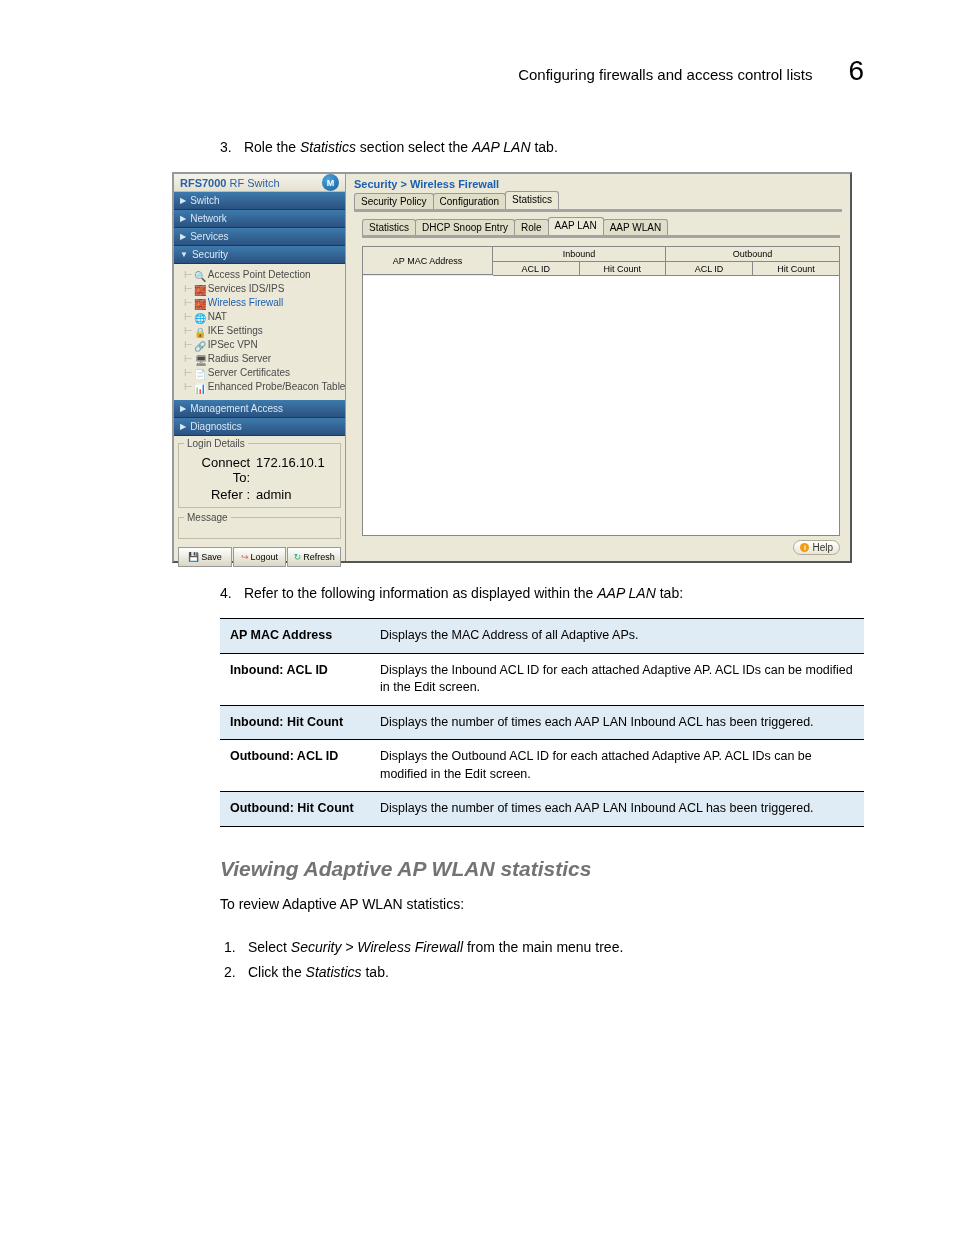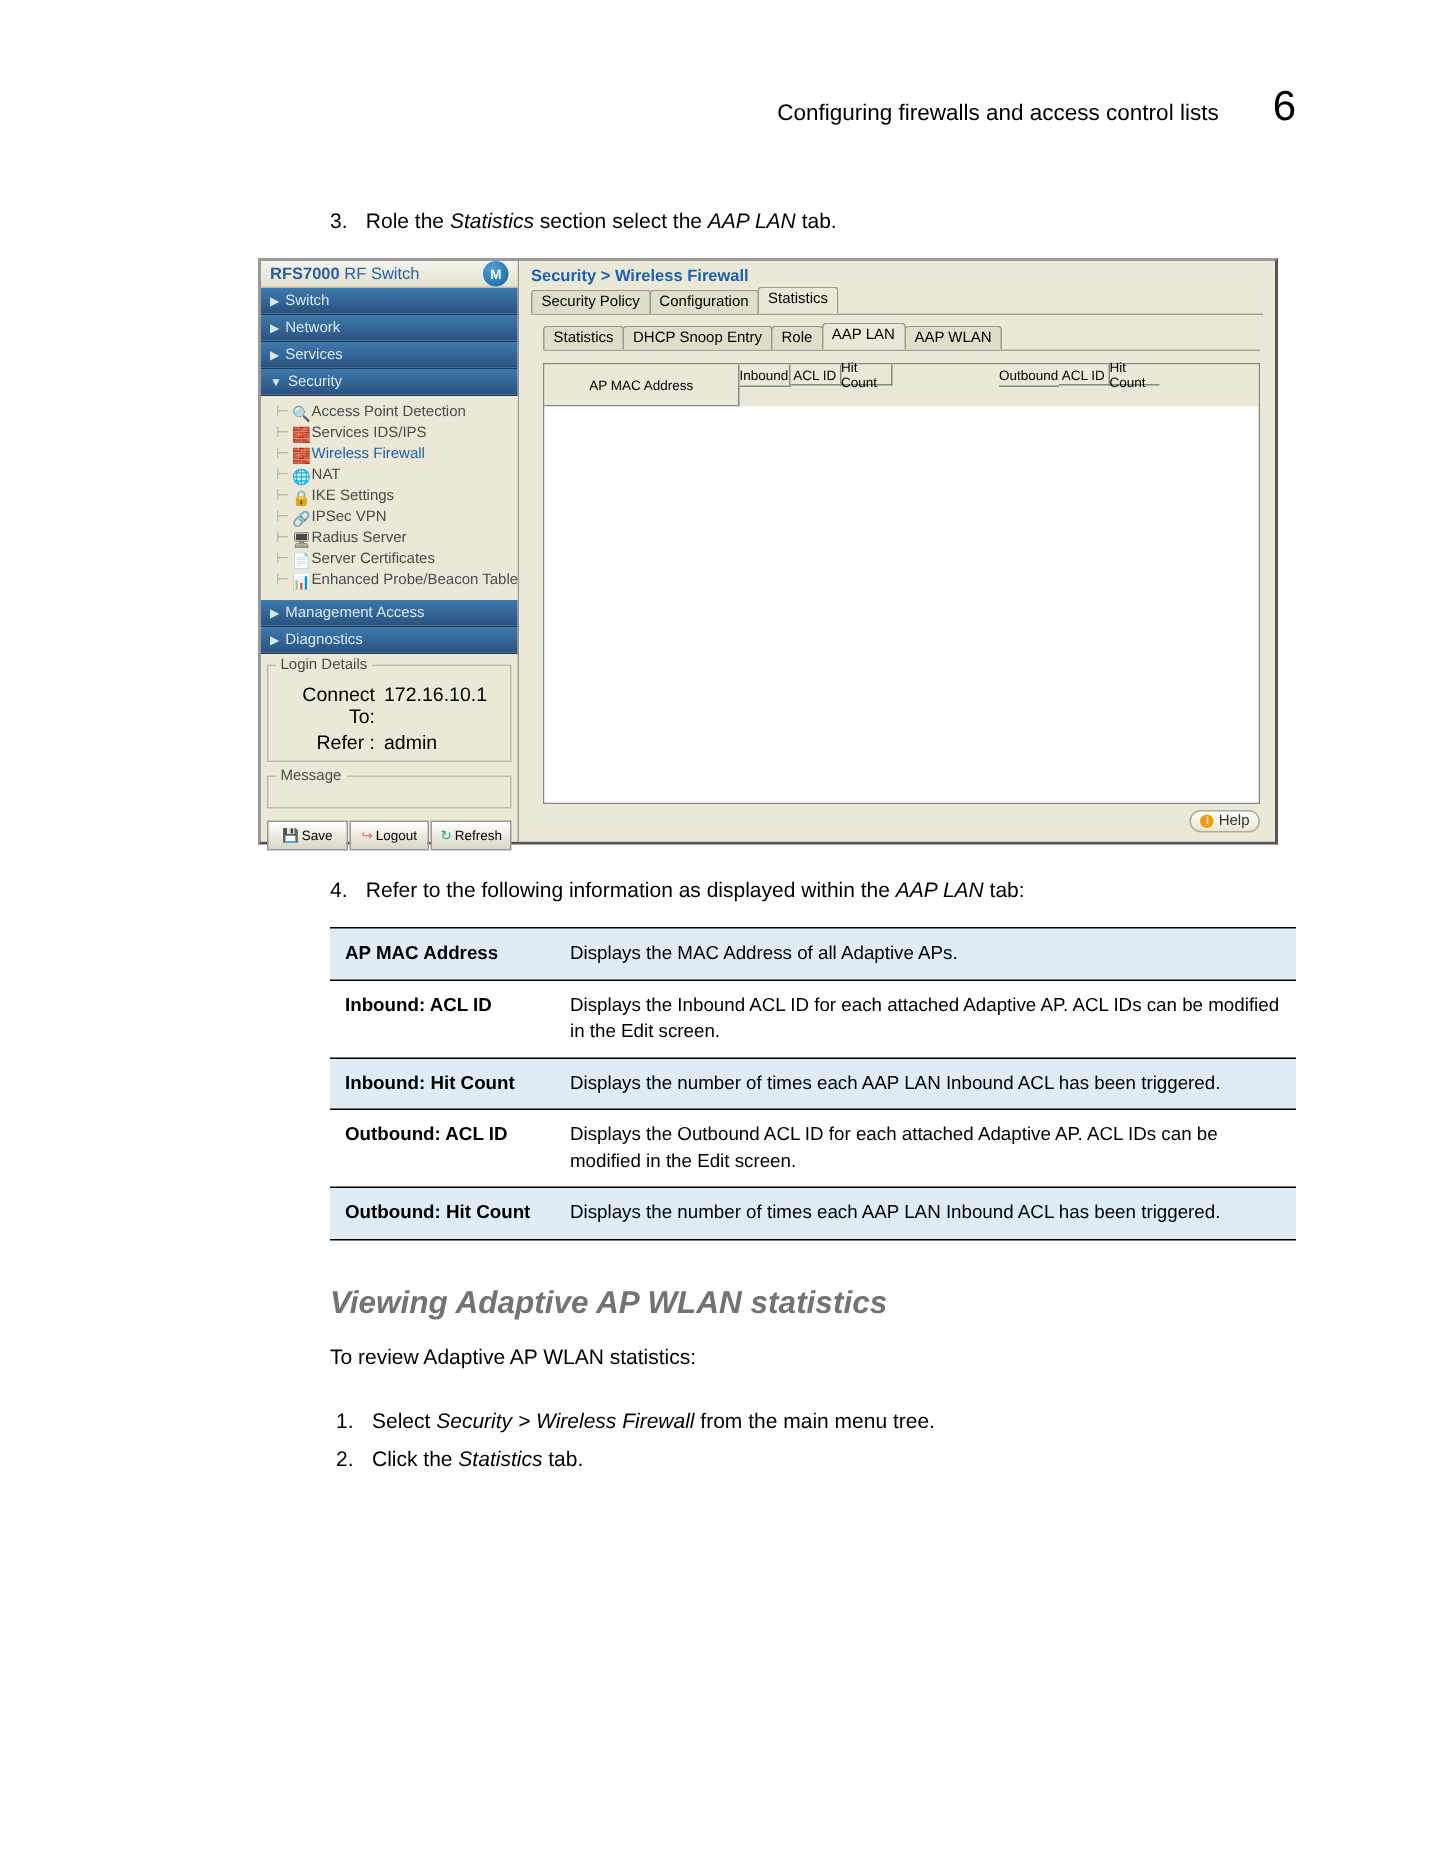--- a/index.html
+++ b/index.html
@@ -27,30 +27,30 @@
     .ss-tree .sel { color: #1a5fb0; }
     .ico { width:10px; height:10px; display:inline-block; }
     .ss-kv { display:flex; gap:6px; margin: 2px 0 0 12px; }
     .ss-kv .k{ width:54px;text-align:right; }
     .ss-btns { display:flex; gap:1px; margin: 6px 4px 4px 4px; }
     .ss-btn { flex:1; height:18px; border:1px solid #999; background:linear-gradient(#fff,#d9d6c4); font-size:9px; display:flex;align-items:center;justify-content:center; gap:2px; }
     
     .ss-right { flex: 1; background: #ebe8d7; display:flex; flex-direction:column; }
     .ss-top { padding: 4px 8px 0 8px; }
     .ss-crumb { color:#1a5fb0; font-size:11px; font-weight:bold; margin-bottom: 2px; }
-    .ss-tabs-outer, .ss-tabs-inner { display:flex; align-items:flex-end; border-bottom:1px solid #a3a3a3; height:17px; font-size:10px; }
+    .ss-tabs-outer, .ss-tabs-inner { display:flex; align-items:flex-end; border-bottom:3px solid #a3a3a3; height:17px; font-size:10px; }
     .ss-tab { padding: 0 6px; height: 15px; line-height:15px; border:1px solid #999; border-bottom:none; margin-right:-1px; background:#e0ddc9; border-radius:3px 3px 0 0; cursor:default; }
     .ss-tab.active { background:#ebe8d7; height:17px; position:relative; z-index:2; }
     .ss-tab.boxed { background:#ebe8d7; }
     .ss-inner-area { padding: 6px 10px 6px 16px; flex:1; display:flex; flex-direction:column; }
     .ss-table { border:1px solid #888; background:#fff; flex:1; display:flex; flex-direction:column; }
     .ss-th-row { display:flex; background:#ebe8d7; font-size:9px; }
     .ss-th, .ss-th2 { border-right:1px solid #888; border-bottom:1px solid #888; display:flex; align-items:center; justify-content:center; box-sizing:border-box; }
     .ss-th-ap { width: 130px; height:28px; }
-    .ss-th-grp { flex:1; display:flex; }
+    .ss-th-grp { flex:1; display:flex; flex-direction:column; }
     .ss-th-grp-label { height:14px; border-bottom:1px solid #888; display:flex;align-items:center;justify-content:center; border-right:1px solid #888;}
     .ss-th-sub { display:flex; height:14px; }
     .ss-th-sub .ss-th2 { flex:1; }
     .ss-th-grp:last-child .ss-th-grp-label { border-right:none; }
     .ss-th-grp:last-child .ss-th-sub .ss-th2:last-child { border-right:none;}
     .ss-tbody { flex:1; background:#fff; border-right:0px;}
     .ss-help { align-self:flex-end; margin-top:4px; display:flex; align-items:center; font-size:10px; color:#333; border:1px solid #b0ad96; border-radius:8px; padding:1px 6px; background:linear-gradient(#fff,#e9e6d2); gap:3px; }
     .ss-help .hc { width:9px;height:9px;border-radius:50%;background:#f39c12;color:#fff;font-size:7px;display:flex;align-items:center;justify-content:center;font-weight:bold;}
     
     .info-table { width: 100%; border-collapse: collapse; margin: 10px 0 30px 0; font-size:12.5px; }

